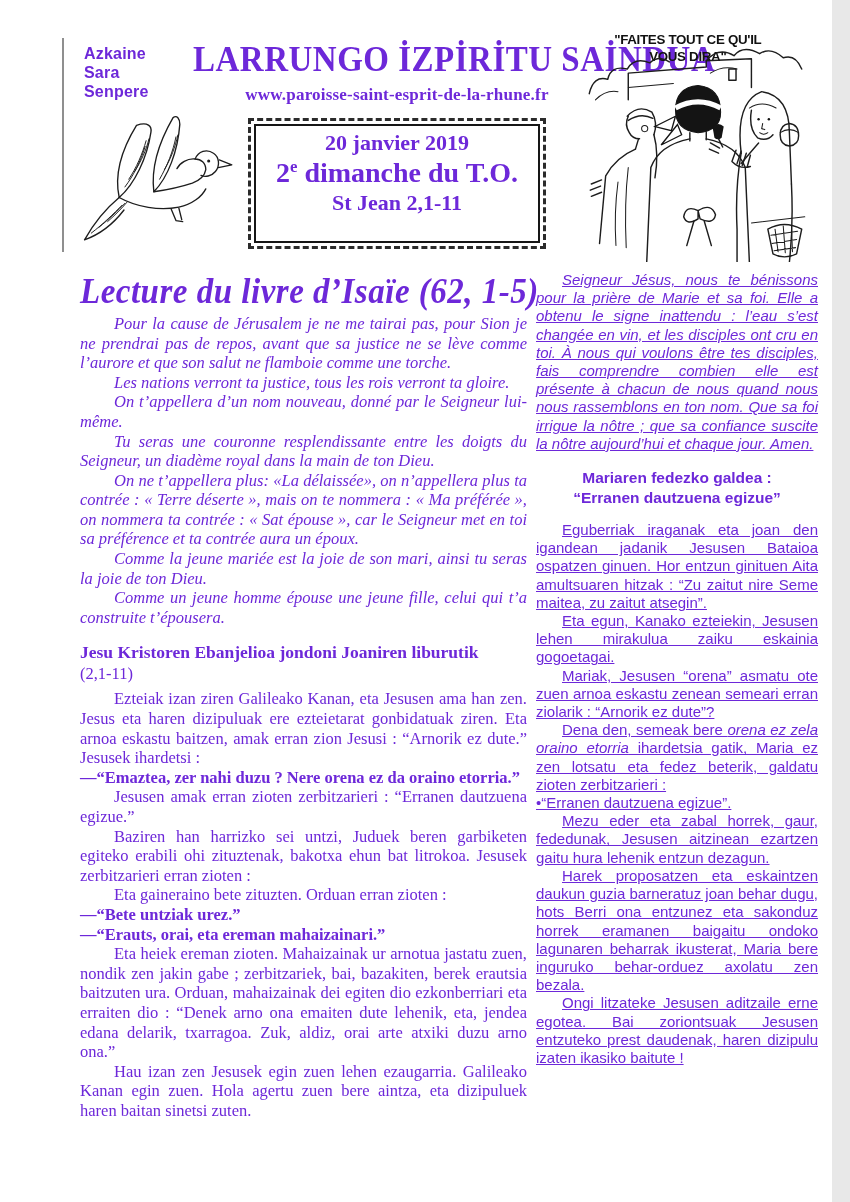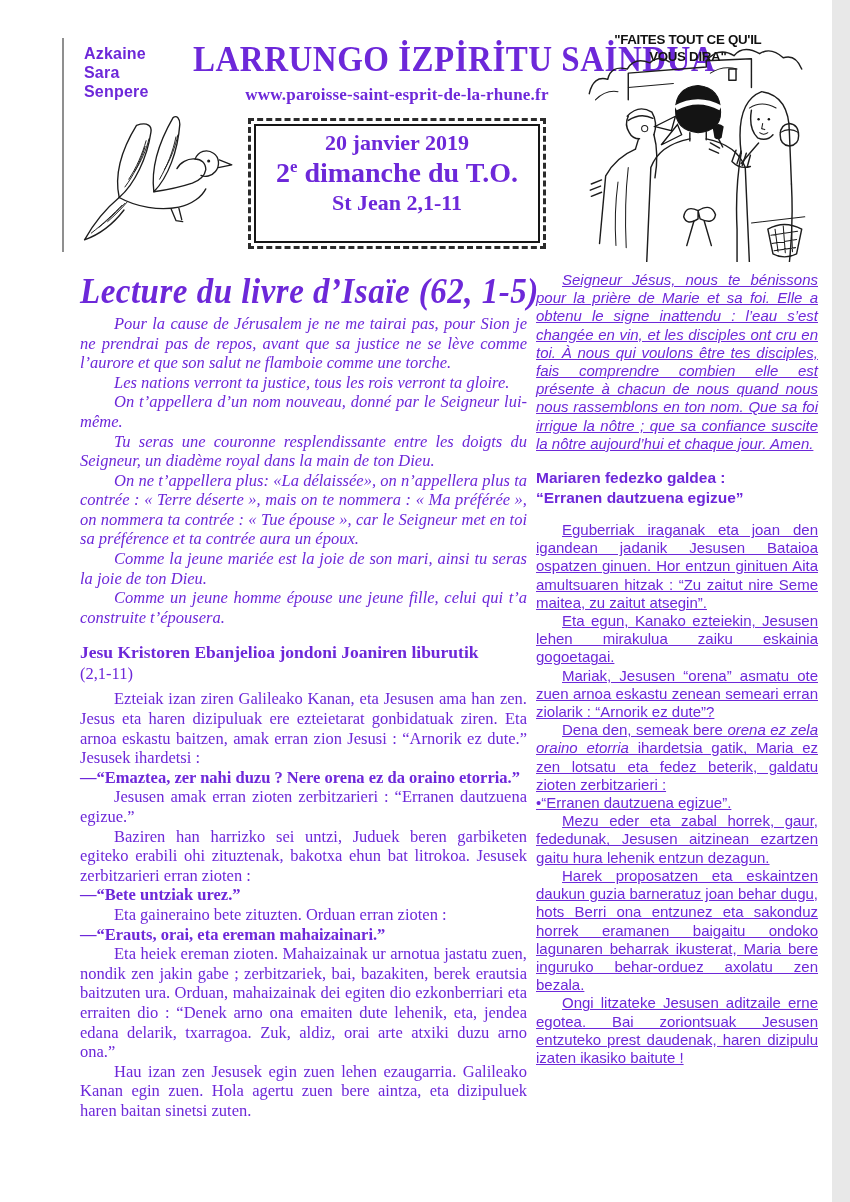--- a/index.html
+++ b/index.html
@@ -28,21 +28,21 @@
         font-family:"Liberation Sans",sans-serif;font-size:15px;line-height:18.2px;text-align:justify;}
   .p{margin:0;text-indent:34px;}
   .rcol .p{text-indent:26px;text-decoration:underline;}
   .p.flush{text-indent:0;}
   .p.ital{font-style:italic;}
   .p.title{text-indent:0;margin-bottom:4px;}
   .seg-b{font-weight:bold;}
   .seg-i{font-style:italic;}
   .gospel-head{font-weight:bold;font-size:17.5px;margin-top:15px;line-height:21px;}
   .gospel-ref{font-size:16.5px;line-height:21px;margin-bottom:5px;}
-  .rheading{font-weight:bold;font-size:15.5px;line-height:20px;margin:15px 0 13px;}
+  .rheading{text-align:center;font-weight:bold;font-size:15.5px;line-height:20px;margin:15px 0 13px;}
   svg .ln{fill:none;stroke:#1d1d1d;stroke-width:1.4;stroke-linecap:round;stroke-linejoin:round;}
   svg .thin{fill:none;stroke:#1d1d1d;stroke-width:1;stroke-linecap:round;}
   svg .capt{font-family:"Liberation Sans",sans-serif;font-weight:bold;font-size:13px;fill:#111;
             letter-spacing:-.3px;}
 </style>
 </head>
 <body>
 
 <div class="page">
 
@@ -138,33 +138,33 @@
     <path class="thin" d="M160,190 L212,184"></path>
   </svg>
 
   <div class="lcol">
     <div>
         <p class="p flush title"><span class="seg-b seg-i">Lecture du livre d’Isaïe</span><span class="seg-i"> (62, 1-5)</span></p>
         <p class="p ital"><span>Pour la cause de Jérusalem je ne me tairai pas, pour Sion je ne prendrai pas de repos, avant que sa justice ne se lève comme l’aurore et que son salut ne flamboie comme une torche.</span></p>
         <p class="p ital"><span>Les nations verront ta justice, tous les rois verront ta gloire.</span></p>
         <p class="p ital"><span>On t’appellera d’un nom nouveau, donné par le Seigneur lui-même.</span></p>
         <p class="p ital"><span>Tu seras une couronne resplendissante entre les doigts du Seigneur, un diadème royal dans la main de ton Dieu.</span></p>
-        <p class="p ital"><span>On ne t’appellera plus: «La délaissée», on n’appellera plus ta contrée : « Terre déserte », mais on te nommera : « Ma préférée », on nommera ta contrée : « Tue épouse », car le Seigneur met en toi sa préférence et ta contrée aura un époux.</span></p>
+        <p class="p ital"><span>On ne t’appellera plus: «La délaissée», on n’appellera plus ta contrée : « Terre déserte », mais on te nommera : « Ma préférée », on nommera ta contrée : « Sat épouse », car le Seigneur met en toi sa préférence et ta contrée aura un époux.</span></p>
         <p class="p ital"><span>Comme la jeune mariée est la joie de son mari, ainsi tu seras la joie de ton Dieu.</span></p>
         <p class="p ital"><span>Comme un jeune homme épouse une jeune fille, celui qui t’a construite t’épousera.</span></p>
       </div>
     <div class="gospel-head">Jesu Kristoren Ebanjelioa jondoni Joaniren liburutik</div>
     <div class="gospel-ref">(2,1-11)</div>
     <div>
         <p class="p"><span>Ezteiak izan ziren Galileako Kanan, eta Jesusen ama han zen. Jesus eta haren dizipuluak ere ezteietarat gonbidatuak ziren. Eta arnoa eskastu baitzen, amak erran zion Jesusi : “Arnorik ez dute.” Jesusek ihardetsi :</span></p>
         <p class="p flush"><span class="seg-b">—“Emaztea, zer nahi duzu ? Nere orena ez da oraino etorria.”</span></p>
         <p class="p"><span>Jesusen amak erran zioten zerbitzarieri : “Erranen dautzuena egizue.”</span></p>
         <p class="p"><span>Baziren han harrizko sei untzi, Juduek beren garbiketen egiteko erabili ohi zituztenak, bakotxa ehun bat litrokoa. Jesusek zerbitzarieri erran zioten :</span></p>
+        <p class="p"><span>Eta gaineraino bete zituzten. Orduan erran zioten :</span></p>
         <p class="p flush"><span class="seg-b">—“Bete untziak urez.”</span></p>
-        <p class="p"><span>Eta gaineraino bete zituzten. Orduan erran zioten :</span></p>
         <p class="p flush"><span class="seg-b">—“Erauts, orai, eta ereman mahaizainari.”</span></p>
         <p class="p"><span>Eta heiek ereman zioten. Mahaizainak ur arnotua jastatu zuen, nondik zen jakin gabe ; zerbitzariek, bai, bazakiten, berek erautsia baitzuten ura. Orduan, mahaizainak dei egiten dio ezkonberriari eta erraiten dio : “Denek arno ona emaiten dute lehenik, eta, jendea edana delarik, txarragoa. Zuk, aldiz, orai arte atxiki duzu arno ona.”</span></p>
         <p class="p"><span>Hau izan zen Jesusek egin zuen lehen ezaugarria. Galileako Kanan egin zuen. Hola agertu zuen bere aintza, eta dizipuluek haren baitan sinetsi zuten.</span></p>
       </div>
   </div>
 
   <div class="rcol">
     <div>
         <p class="p ital"><span>Seigneur Jésus, nous te bénissons pour la prière de Marie et sa foi. Elle a obtenu le signe inattendu : l’eau s’est changée en vin, et les disciples ont cru en toi. À nous qui voulons être tes disciples, fais comprendre combien elle est présente à chacun de nous quand nous nous rassemblons en ton nom. Que sa foi irrigue la nôtre ; que sa confiance suscite la nôtre aujourd’hui et chaque jour. Amen.</span></p>
       </div>

